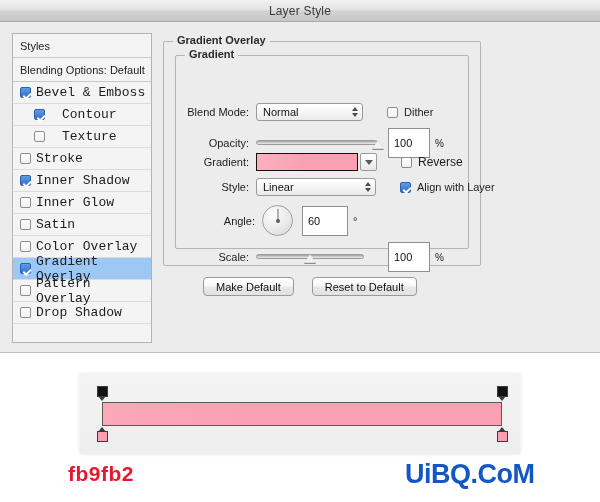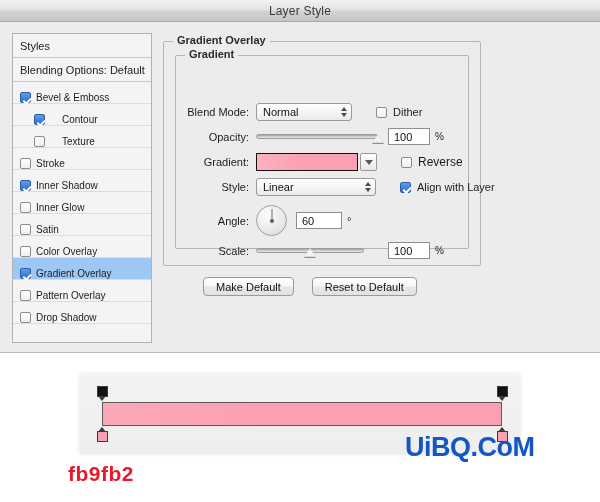--- a/index.html
+++ b/index.html
@@ -38,25 +38,26 @@
     box-sizing: border-box;
   }
   .side-head {
     height: 24px; display: flex; align-items: center;
     padding-left: 7px;
     font-size: 11px; color: #1c1c1c;
     border-bottom: 1px solid #c8c8c8;
     box-sizing: border-box;
   }
   .side-row {
-    height: 22px; display: flex; align-items: flex-end;
+    height: 22px; display: flex; align-items: center;
     padding-left: 7px;
-    font-size: 10px; color: #1c1c1c;
+    font-size: 13px; color: #1c1c1c;
     border-bottom: 1px solid #dcdcdc;
     box-sizing: border-box;
+    font-family: Liberation Mono, monospace;
   }
   .side-row.indent { padding-left: 21px; gap: 12px; }
   .side-row.selected { background: #9dc7f5; }
   .side-row .lbl { margin-left: 5px; }
 
   
   .cb {
     width: 11px; height: 11px; flex: 0 0 11px;
     border-radius: 2px; box-sizing: border-box;
     border: 1px solid #8c8c8c;
@@ -114,21 +115,21 @@
     display: flex; flex-direction: column; line-height: 0;
   }
   .tri-up, .tri-dn {
     width: 0; height: 0; border-left: 3.5px solid transparent; border-right: 3.5px solid transparent;
   }
   .tri-up { border-bottom: 4px solid #4a4a4a; margin-bottom: 2px; }
   .tri-dn { border-top: 4px solid #4a4a4a; }
 
   
   .numfield {
-    height: 17px; box-sizing: border-box;
+    height: 30px; box-sizing: border-box;
     border: 1px solid #8e8e8e; background: #fff;
     display: flex; align-items: center; padding-left: 5px;
     font-size: 11px; color: #111;
   }
   .unit { font-size: 10px; color: #222; margin-left: 5px; }
 
   
   .slider { position: relative; height: 16px; }
   .strack {
     position: absolute; left: 0; top: 5px; height: 5px; width: 100%;
@@ -247,21 +248,21 @@
   .stop.bot .sq { background: #fb9fb2; top: 4px; }
   .stop.bot .pt { top: 0px; border-bottom: 5px solid #3b3b3b; }
 
   
   .hexlabel {
     position: absolute; left: 68px; top: 462px;
     font-size: 21px; font-weight: bold; color: #e8192c;
     letter-spacing: .5px;
   }
   .watermark {
-    position: absolute; left: 405px; top: 432px;
+    position: absolute; left: 405px; top: 459px;
     font-size: 27px; font-weight: bold; color: #1257c4;
     letter-spacing: -.5px;
   }
 </style>
 </head>
 <body>
 
 <div id="root">
 
   <div class="dialog">
@@ -328,21 +329,21 @@
     <div class="panel">
 
       <div class="group-outer"></div>
       <div class="legend outer">Gradient Overlay</div>
 
       <div class="group-inner"></div>
       <div class="legend inner">Gradient</div>
 
       <div class="row" style="left:12px; top:70px;">
         <span class="rlabel">Blend Mode:</span>
-        <div class="popup" style="width:96px;">
+        <div class="popup" style="width:107px;">
           <span>Normal</span>
           <span class="arrows">
             <span class="tri-up"></span>
               <span class="tri-dn"></span>
           </span>
         </div>
         <div style="display:flex; align-items:center; margin-left:24px;">
           <span class="cb" id="cb-dither"></span>
           <span style="font-size:11px; color:#1c1c1c; margin-left:6px;">Dither</span>
         </div>
@@ -380,21 +381,21 @@
             <span class="tri-up"></span>
               <span class="tri-dn"></span>
           </span>
         </div>
         <div style="display:flex; align-items:center; margin-left:24px;">
           <span class="cb on" id="cb-align"></span>
           <span style="font-size:11px; color:#1c1c1c; margin-left:6px; white-space:nowrap;">Align with Layer</span>
         </div>
       </div>
 
-      <div class="row" style="left:12px; top:172px;">
+      <div class="row" style="left:12px; top:172px;padding-left:6px;">
         <span class="rlabel">Angle:</span>
         <div class="dial">
           <span class="needle" id="angle-needle" style="transform-origin: 50% 12px; transform: translateX(-50%) rotate(0deg);"></span>
           <span class="hub"></span>
         </div>
         <div class="numfield" style="width:46px; margin-left:9px;">
           <span>60</span>
         </div>
         <span class="deg">°</span>
       </div>

